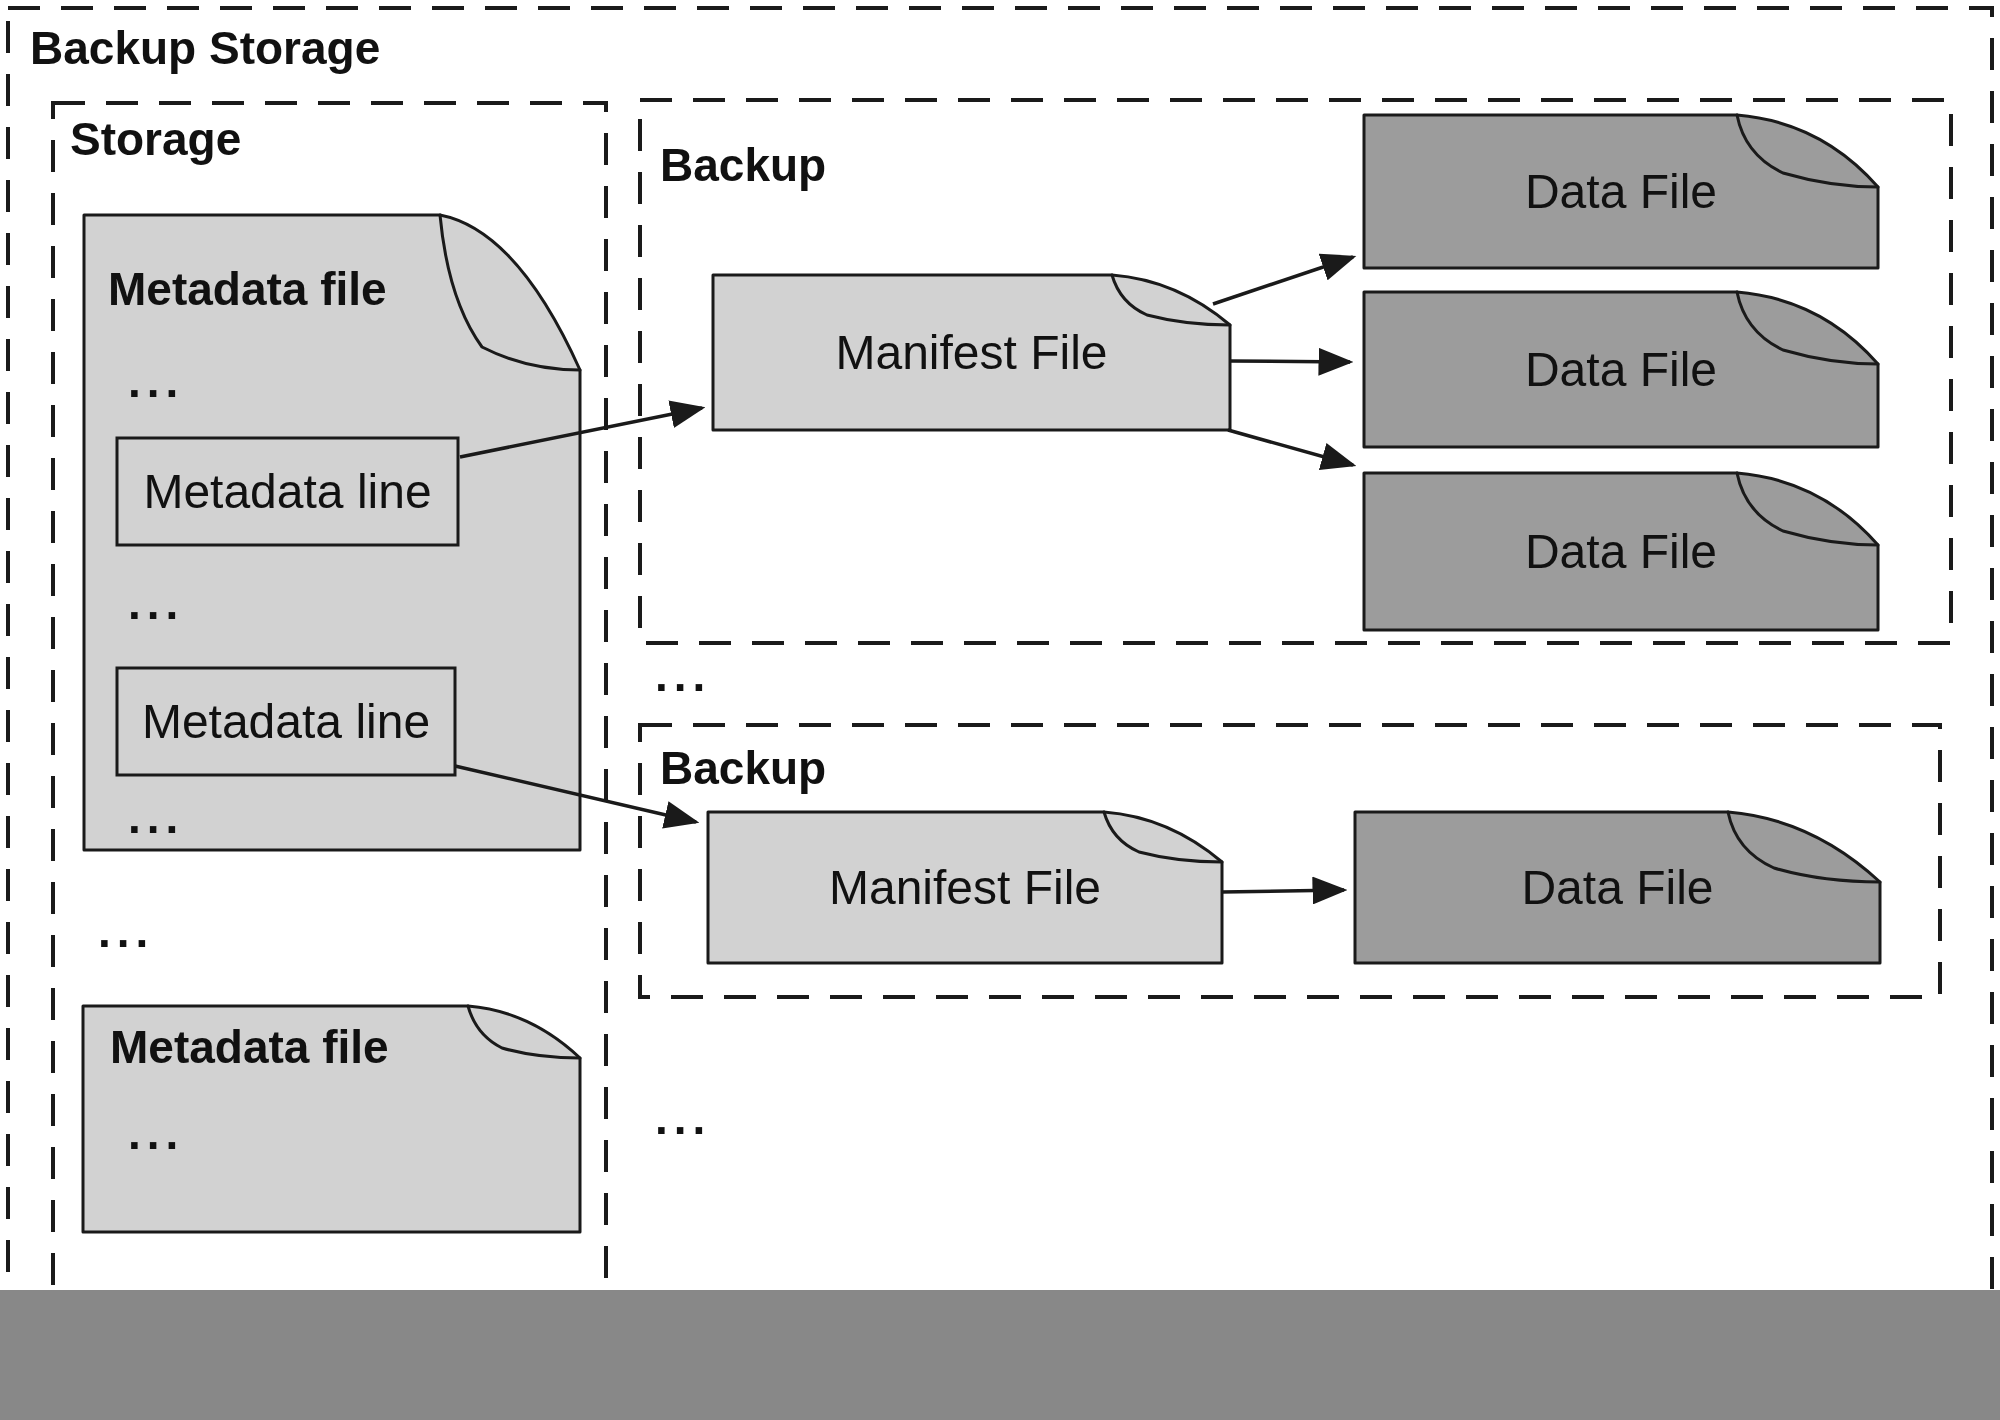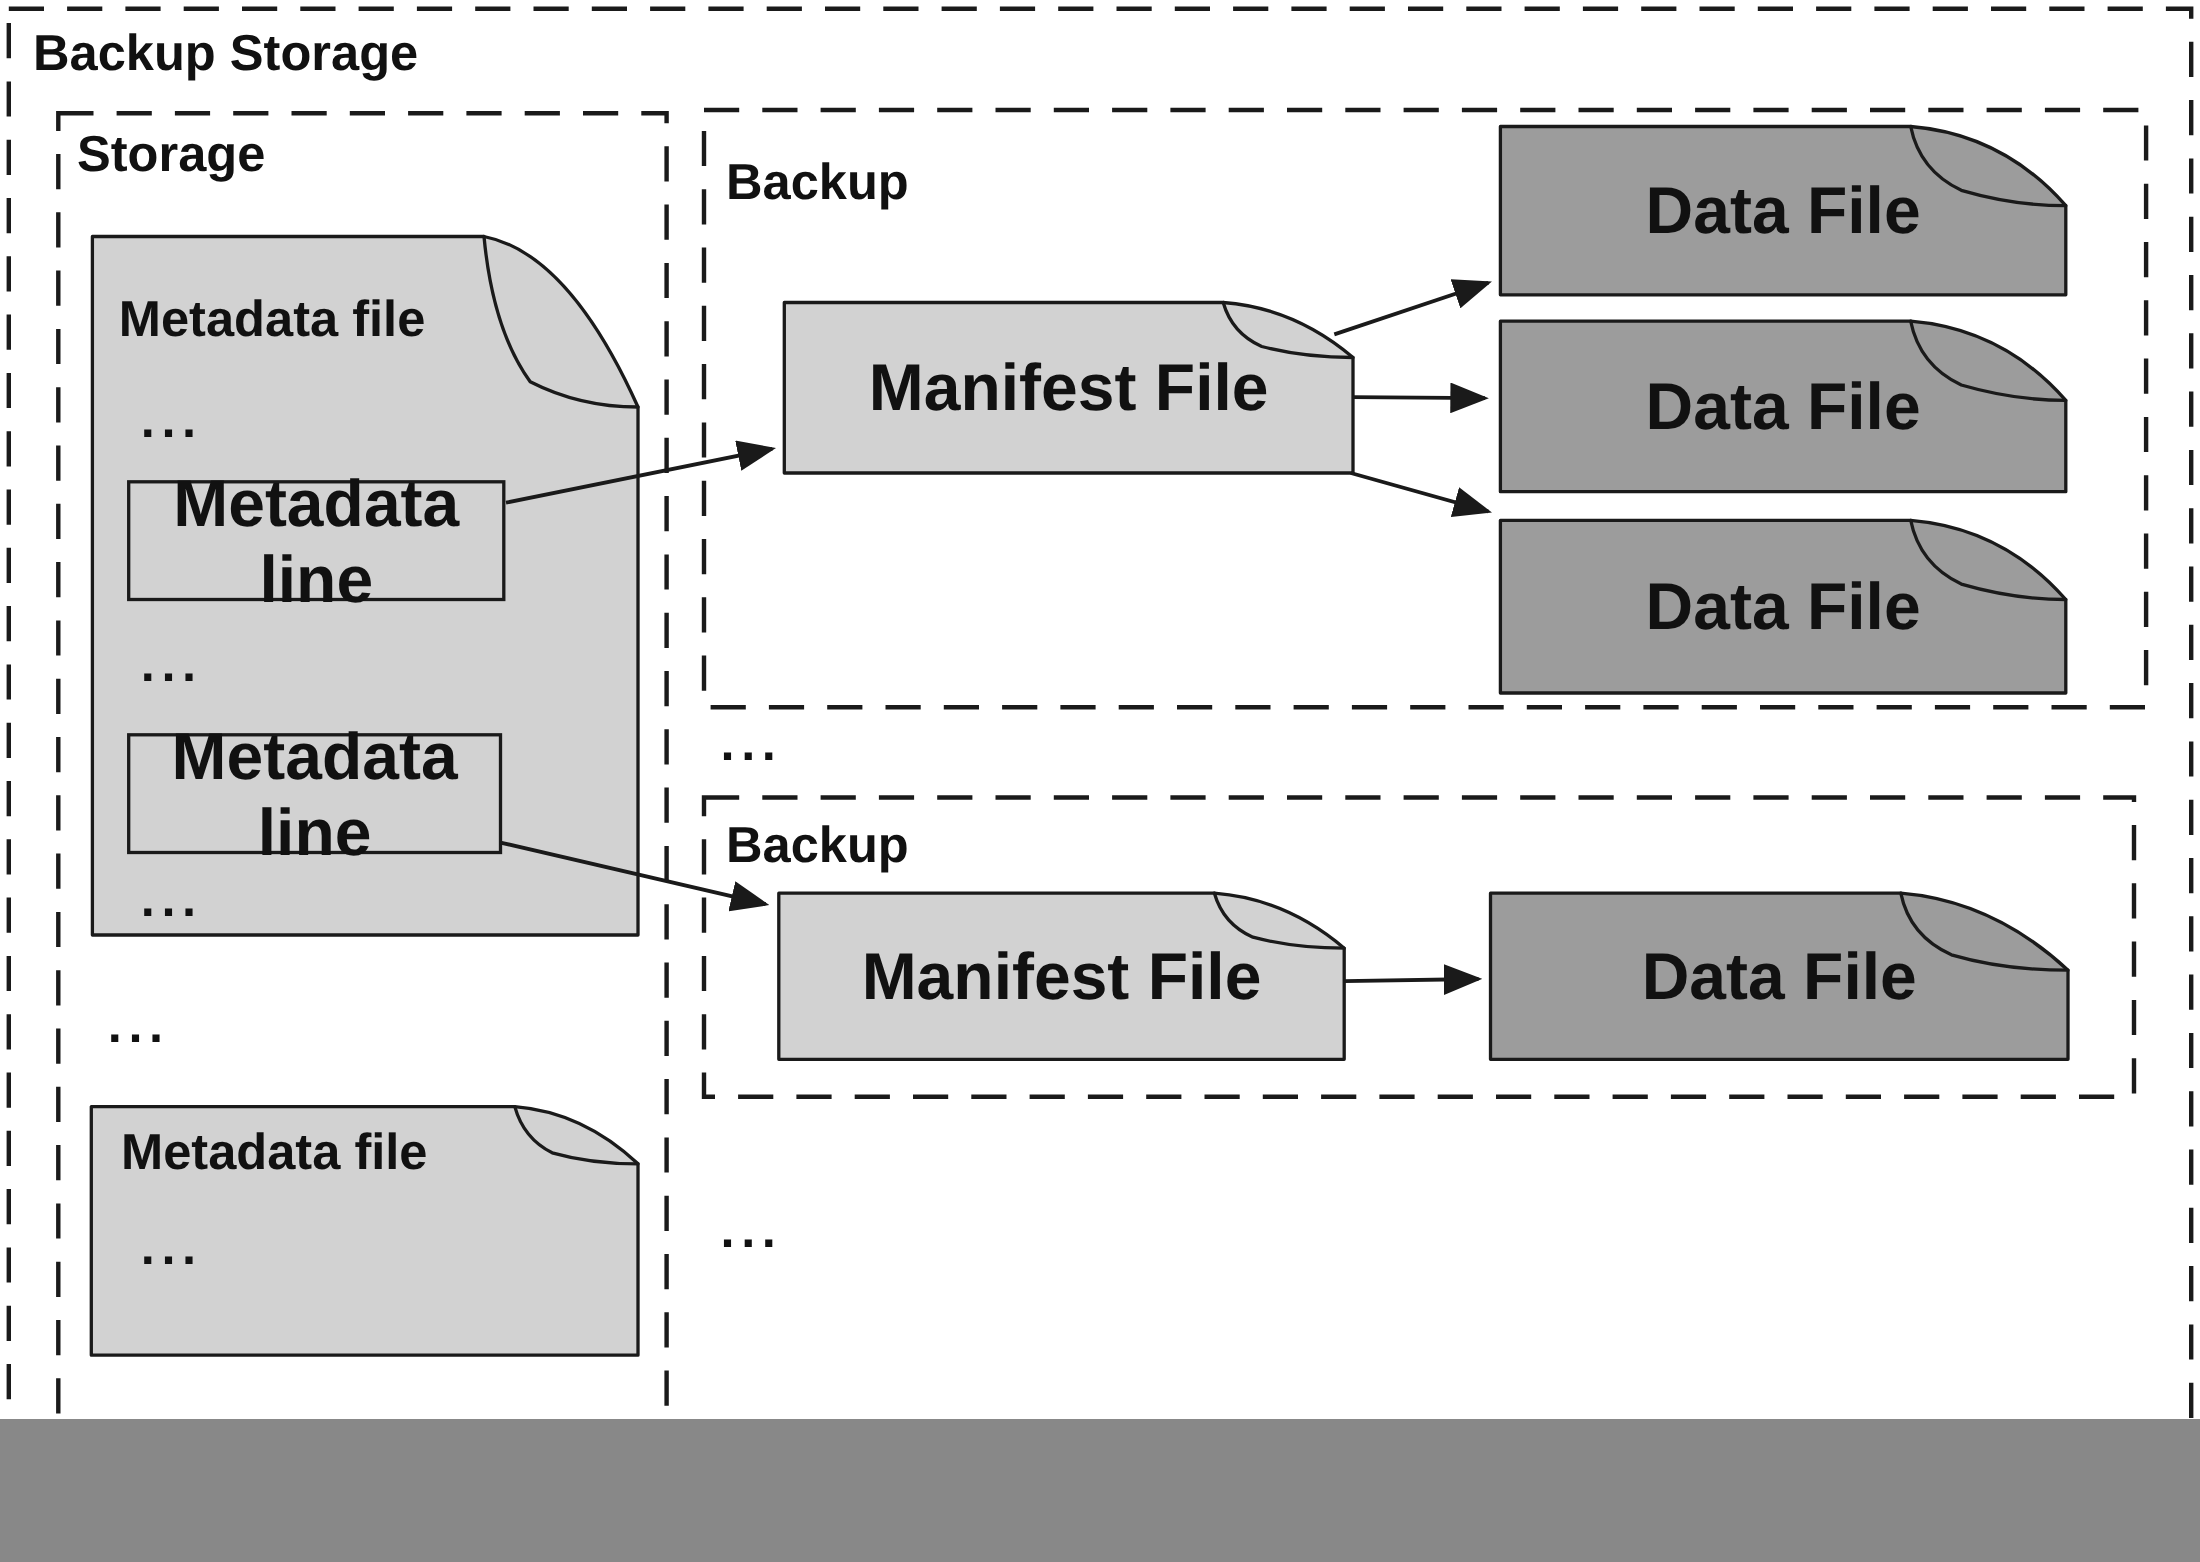--- a/index.html
+++ b/index.html
@@ -17,21 +17,21 @@
     font-family:"Liberation Sans","DejaVu Sans",sans-serif;
     color:var(--text);
     overflow:hidden;
   }
   svg.diagram{position:absolute;left:0;top:0;}
   .lbl{position:absolute;white-space:nowrap;line-height:1;}
   .bold46{font-size:46px;font-weight:700;}
   .dots{font-size:46px;font-weight:700;letter-spacing:6px;}
   .center-box{
     position:absolute;display:flex;align-items:center;justify-content:center;
-    font-size:60px;font-weight:700;text-align:center;
+    font-size:48px;font-weight:400;
   }
   .shape-outline{fill:var(--light-file);stroke:var(--line);stroke-width:3;stroke-linejoin:round;}
   .shape-outline.dark{fill:var(--dark-file);}
   .fold{fill:none;stroke:var(--line);stroke-width:3;stroke-linejoin:round;stroke-linecap:round;}
   .inner-box{fill:var(--light-file);stroke:var(--line);stroke-width:3;}
   .dashed{fill:none;stroke:var(--line);stroke-width:4;stroke-dasharray:32 21;}
   .arrow{fill:none;stroke:var(--line);stroke-width:3.5;}
 </style>
 </head>
 <body>

